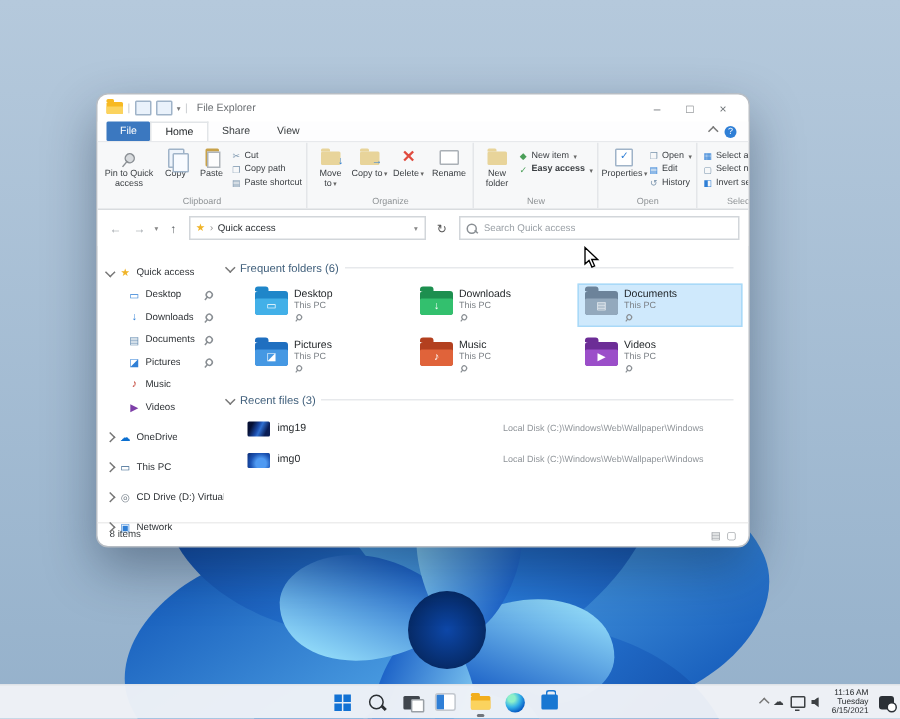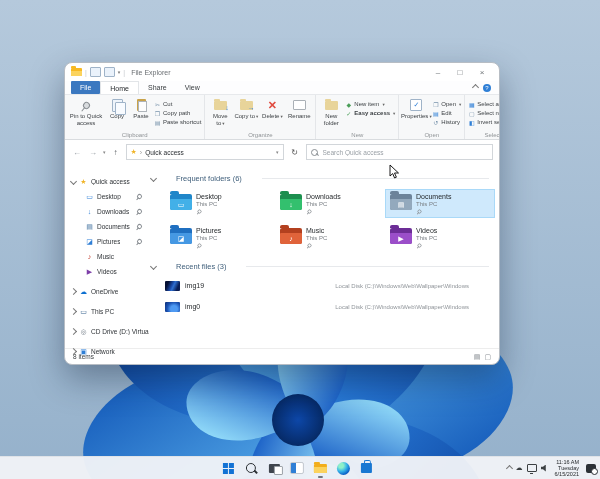--- a/index.html
+++ b/index.html
@@ -72,21 +72,21 @@
   .body{flex:1;display:flex;min-height:0}
   .side{width:84px;flex:none;padding-top:10px;box-sizing:border-box}
   .si{height:15px;display:flex;align-items:center;gap:3px;padding-left:6px;font-size:6.5px;color:#2f3337}
   .si .slbl{white-space:nowrap;overflow:hidden}
   .lvl2{padding-left:20px}
   .toplvl{margin-top:5px}
   .sic8{width:9px;text-align:center;font-size:7px;flex:none}
   .pin{width:3px;height:3px;border:1px solid #8a8f94;border-radius:50%;position:relative;transform:rotate(40deg);flex:none;margin-left:auto;margin-right:7px}
   .pin::after{content:"";position:absolute;top:3px;left:1px;width:1px;height:3px;background:#8a8f94}
   .main{flex:1;padding-top:6px;min-width:0}
-  .sechead{display:flex;align-items:center;gap:20px;padding:4px 10px 4px 2px;color:#41607c;font-size:7.5px}
+  .sechead{display:flex;align-items:center;gap:4px;padding:4px 10px 4px 2px;color:#41607c;font-size:7.5px}
   .secline{flex:1;height:1px;background:#e7e9ec}
   .tiles{display:grid;grid-template-columns:repeat(3,110px);gap:5px 0;padding:2px 0 6px 16px}
   .tile{display:flex;gap:4px;padding:3px 4px;align-items:flex-start;border:1px solid transparent}
   .tile.sel{background:#cfe9fc;border-color:#a9d9f8}
   .fold{position:relative;width:22px;height:16px;flex:none;margin-top:1px}
   .fold .back{position:absolute;inset:0;border-radius:2px;background:var(--b)}
   .fold .back::before{content:"";position:absolute;top:-3px;left:0;width:9px;height:3px;background:var(--b);border-radius:2px 2px 0 0}
   .fold .front{position:absolute;left:0;right:0;bottom:0;height:11px;border-radius:1px 1px 2px 2px;background:var(--f);display:flex;align-items:center;justify-content:center}
   .fg{color:#fff;font-size:7px;line-height:7px}
   .tt{display:flex;flex-direction:column;gap:1px}

